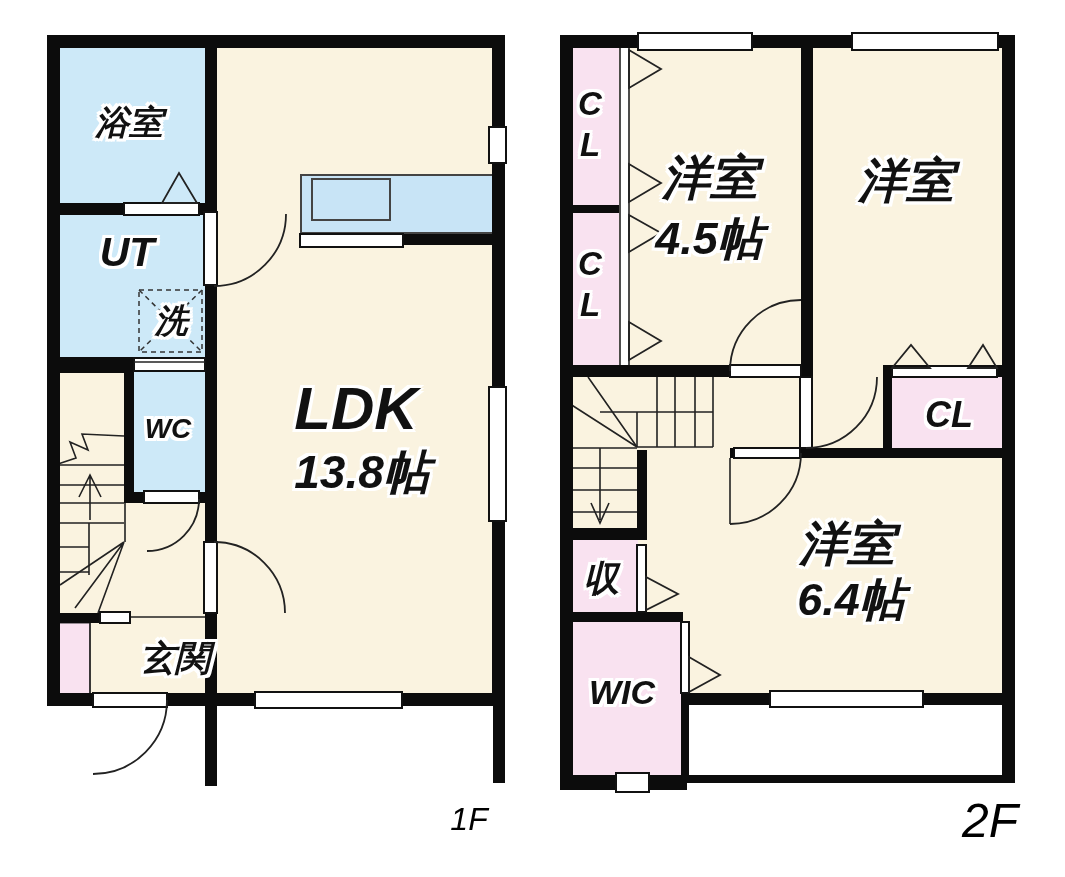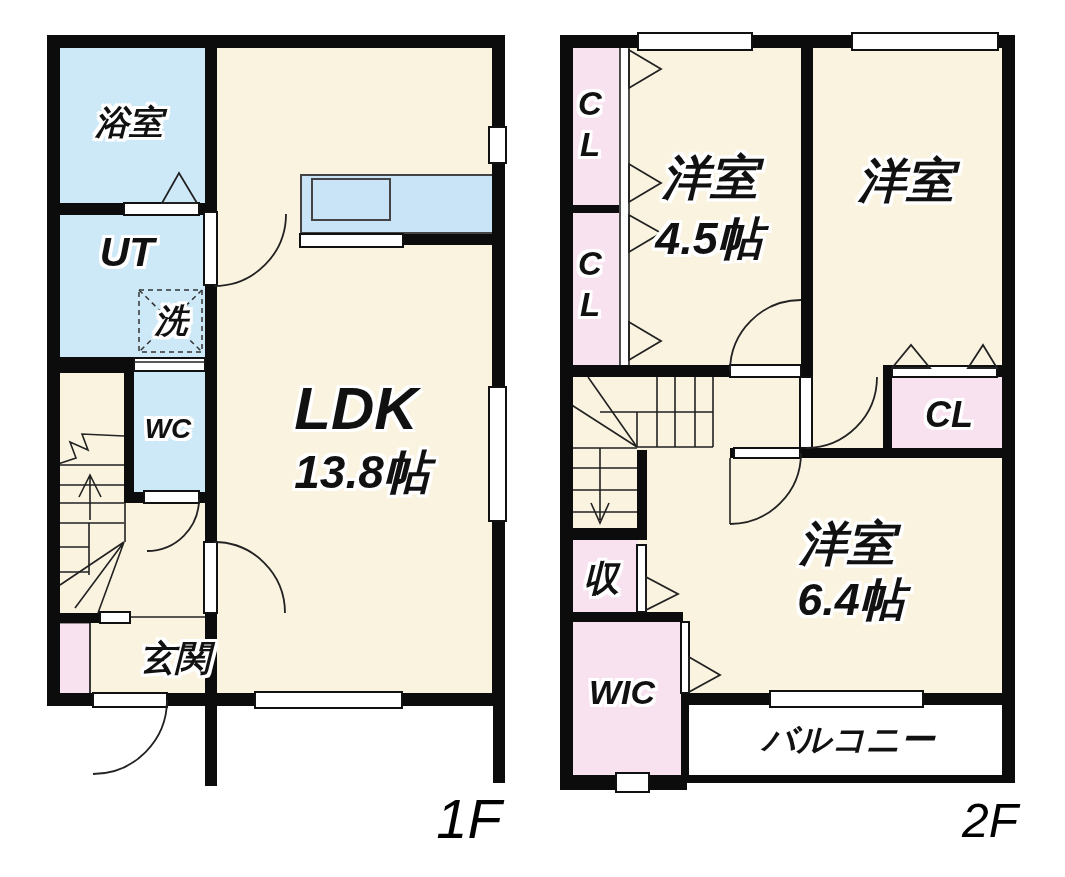--- a/index.html
+++ b/index.html
@@ -169,28 +169,27 @@
   </g>
 </svg>
 
 <div class="lbl" style="left:129px;top:122px;font-size:34px;">浴室</div>
 <div class="lbl" style="left:127px;top:252px;font-size:41px;">UT</div>
 <div class="lbl" style="left:171px;top:320px;font-size:33px;">洗</div>
 <div class="lbl" style="left:168px;top:429px;font-size:28px;">WC</div>
 <div class="lbl" style="left:356px;top:409px;font-size:60px;text-align:center;">LDK</div>
 <div class="lbl" style="left:362px;top:472px;font-size:46px;">13.8帖</div>
 <div class="lbl" style="left:147px;top:657px;font-size:35px;margin-left:28px;">玄関</div>
-<div class="lbl floor" style="left:469px;top:819px;font-size:56px;">1F</div>
+<div class="lbl floor" style="left:469px;top:819px;font-size:32px;">1F</div>
 
 <div class="lbl vert" style="left:590px;top:126px;font-size:33px;">CL</div>
 <div class="lbl vert" style="left:590px;top:286px;font-size:33px;">CL</div>
 <div class="lbl" style="left:710px;top:178px;font-size:48px;">洋室</div>
 <div class="lbl" style="left:709px;top:238px;font-size:45px;">4.5帖</div>
 <div class="lbl" style="left:906px;top:181px;font-size:48px;">洋室</div>
 <div class="lbl" style="left:949px;top:415px;font-size:36px;">CL</div>
 <div class="lbl" style="left:847px;top:544px;font-size:48px;">洋室</div>
 <div class="lbl" style="left:851px;top:599px;font-size:45px;">6.4帖</div>
 <div class="lbl" style="left:601px;top:579px;font-size:36px;">収</div>
 <div class="lbl" style="left:622px;top:692px;font-size:34px;">WIC</div>
-<div class="lbl" style="left:848px;top:739px;font-size:34px;">バルコニー</div>
 <div class="lbl floor" style="left:990px;top:821px;font-size:48px;">2F</div>
 
 </div>
 
 </body></html>

